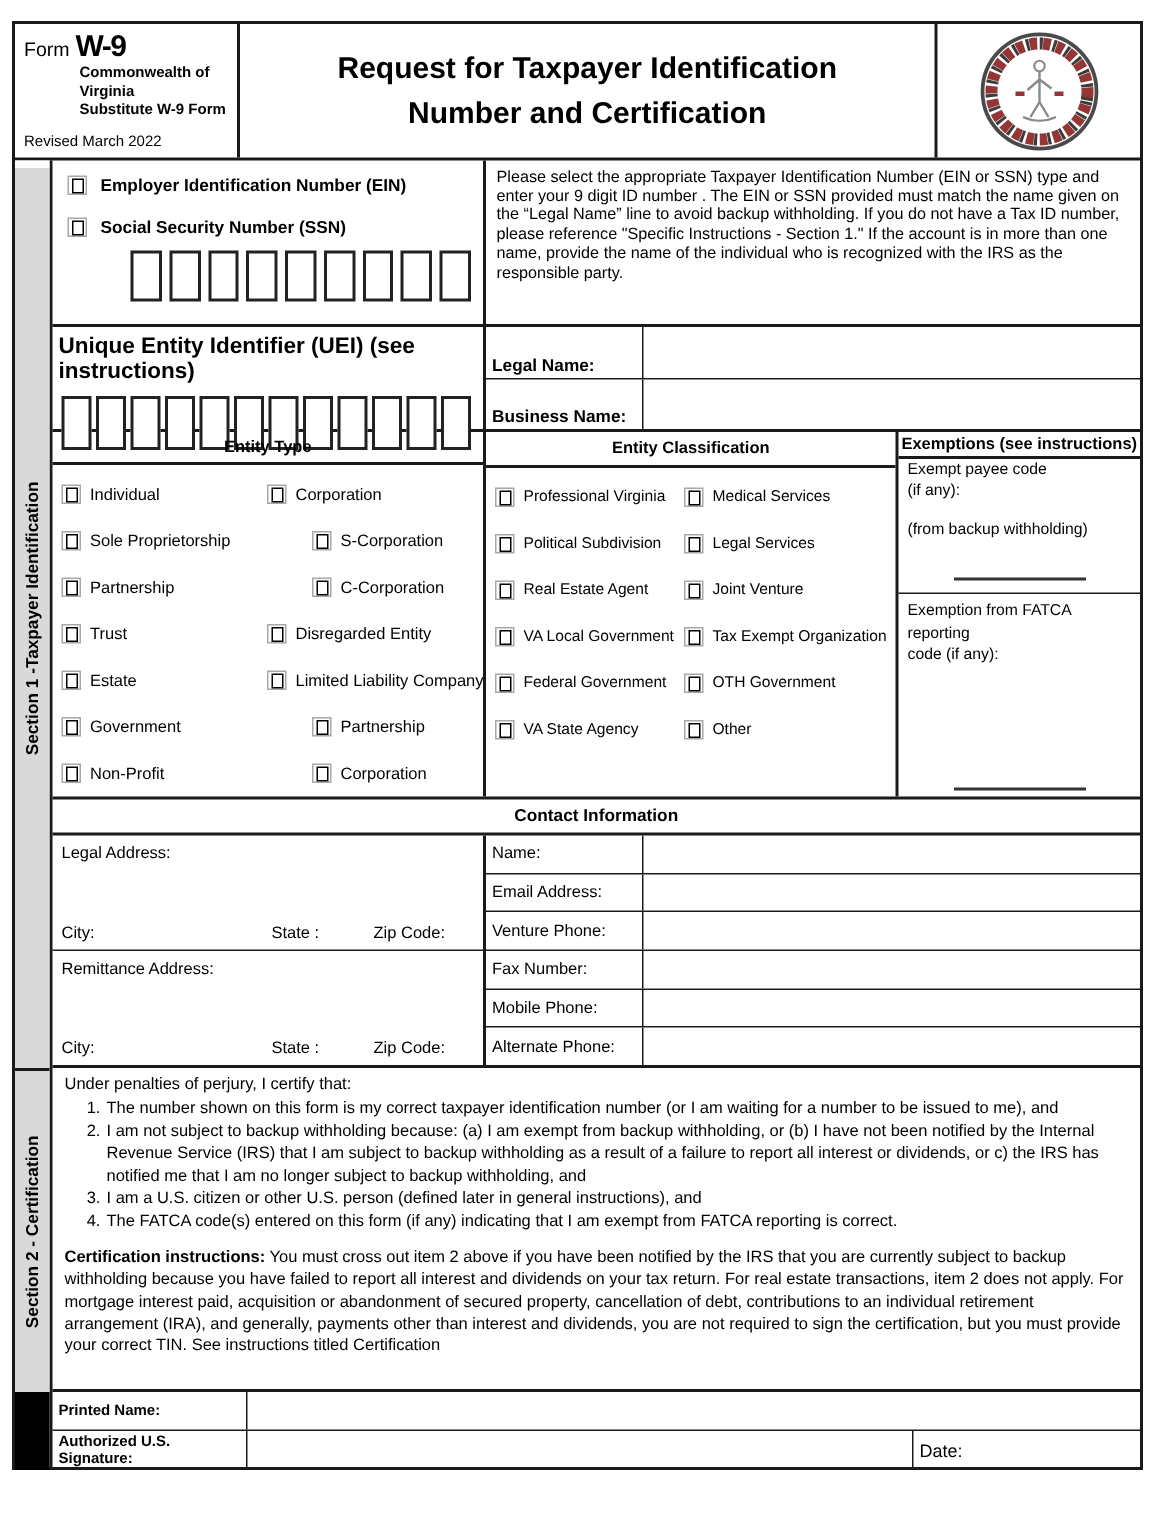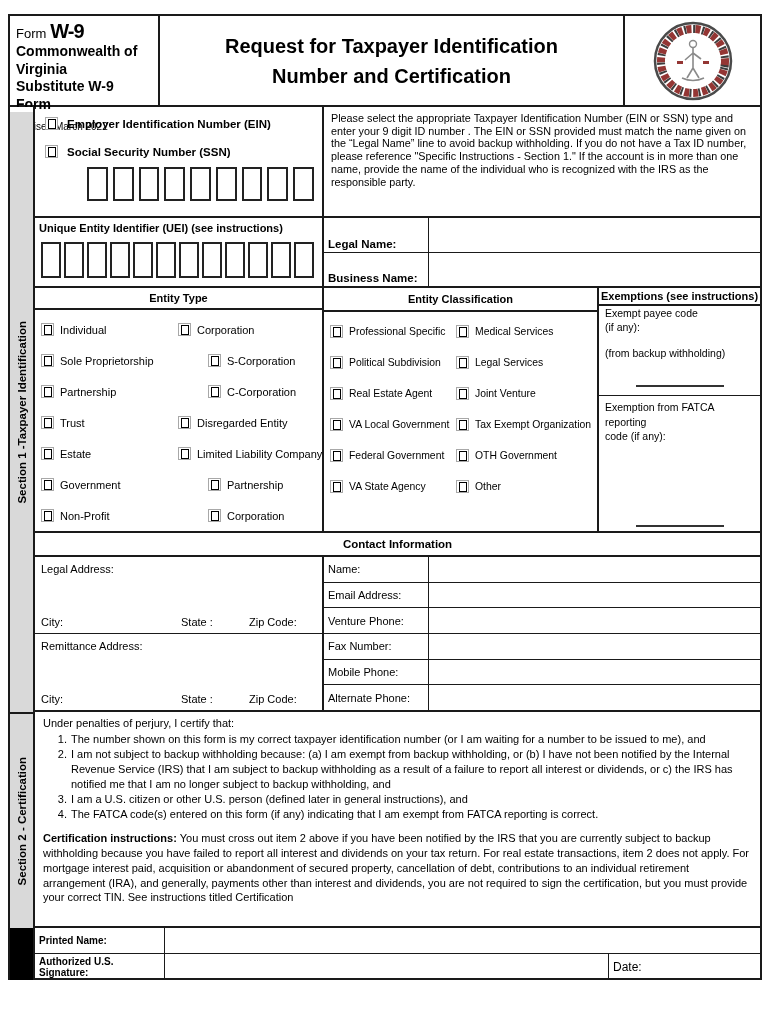--- a/index.html
+++ b/index.html
@@ -5,21 +5,21 @@
   * { box-sizing: border-box; margin: 0; padding: 0; }
   html,body { width:770px; background:#fff; font-family:"Liberation Sans", sans-serif; color:#000; }
   .page { position:relative; width:770px; height:1024px; background:#fff; }
   .form { position:absolute; left:8px; top:14px; width:754px; height:966px; border:2px solid #1a1a1a; background:#fff; }
 
   
   .header-row { display:flex; height:91px; border-bottom:2px solid #1a1a1a; }
   .hdr-left { width:150px; border-right:2px solid #1a1a1a; padding:4px 6px; }
   .form-word { font-size:13px; vertical-align:baseline; }
   .form-number { font-size:20px; font-weight:bold; letter-spacing:-1px; margin-left:4px; }
-  .org { font-size:14px; font-weight:bold; line-height:1.25; }
+  .org { font-size:10px; font-weight:bold; line-height:1.25;margin-left:37px; }
   .revision { font-size:10px; margin-top:8px; }
   .hdr-title { flex:1; border-right:2px solid #1a1a1a; display:flex; flex-direction:column; justify-content:center; align-items:center; font-size:20px; font-weight:bold; line-height:1.5; text-align:center; }
   .hdr-seal { width:135px; display:flex; align-items:center; justify-content:center; }
 
   
   .body-row { display:flex; height:873px; }
   .sidebar { width:25px; border-right:2px solid #1a1a1a; display:flex; flex-direction:column; }
   .side-gap { height:5px; background:#fff; }
   .side-sec1 { height:600px; background:#d9d9d9; display:flex; align-items:center; justify-content:center; }
   .side-sec2 { height:216px; background:#d9d9d9; border-top:2px solid #1a1a1a; display:flex; align-items:center; justify-content:center; }
@@ -34,21 +34,21 @@
   .cbline { display:flex; align-items:center; gap:9px; margin-left:2px; }
   .cbline + .cbline { margin-top:15px; }
   .cblabel-b { font-size:11.5px; font-weight:bold; }
   .digit-row { display:flex; gap:5px; margin:9px 0 0 44px; }
   .digit-box { width:26px; height:34px; border:2px solid #222; background:#fff; }
   .instr-cell { flex:1; padding:5px 7px; font-size:10.8px; line-height:1.18; }
 
   
   .row-uei { height:70px; display:flex; border-bottom:2px solid #1a1a1a; }
   .uei-cell { width:289px; border-right:2px solid #1a1a1a; padding:4px 4px; }
-  .uei-label { font-size:11px; font-weight:bold; }
+  .uei-label { font-size:15px; font-weight:bold; }
   .uei-boxes { display:flex; gap:3px; margin:8px 0 0 2px; }
   .uei-box { width:20px; height:36px; border:2px solid #222; background:#fff; }
   .names-col { flex:1; display:flex; flex-direction:column; }
   .name-row { display:flex; flex:1; }
   .name-row.first { border-bottom:1.5px solid #1a1a1a; }
   .name-label { width:105px; border-right:1.5px solid #1a1a1a; display:flex; align-items:flex-end; padding:2px 4px; font-size:11.5px; font-weight:bold; }
   .name-value { flex:1; }
 
   
   .row-entity { height:245px; display:flex; border-bottom:2px solid #1a1a1a; }
@@ -283,21 +283,21 @@
             </div>
           </div>
         </div>
 
         <div class="eclass-col">
           <div class="col-head">Entity Classification</div>
           <div class="cbgrid">
             <div class="cbrow">
               <div class="cbitem">
                     <span class="cb"></span>
-                    <span class="cbtext">Professional Specific</span>
+                    <span class="cbtext">Professional Virginia</span>
                   </div>
               <div class="cbitem">
                     <span class="cb"></span>
                     <span class="cbtext">Medical Services</span>
                   </div>
             </div>
             <div class="cbrow">
               <div class="cbitem">
                     <span class="cb"></span>
                     <span class="cbtext">Political Subdivision</span>

